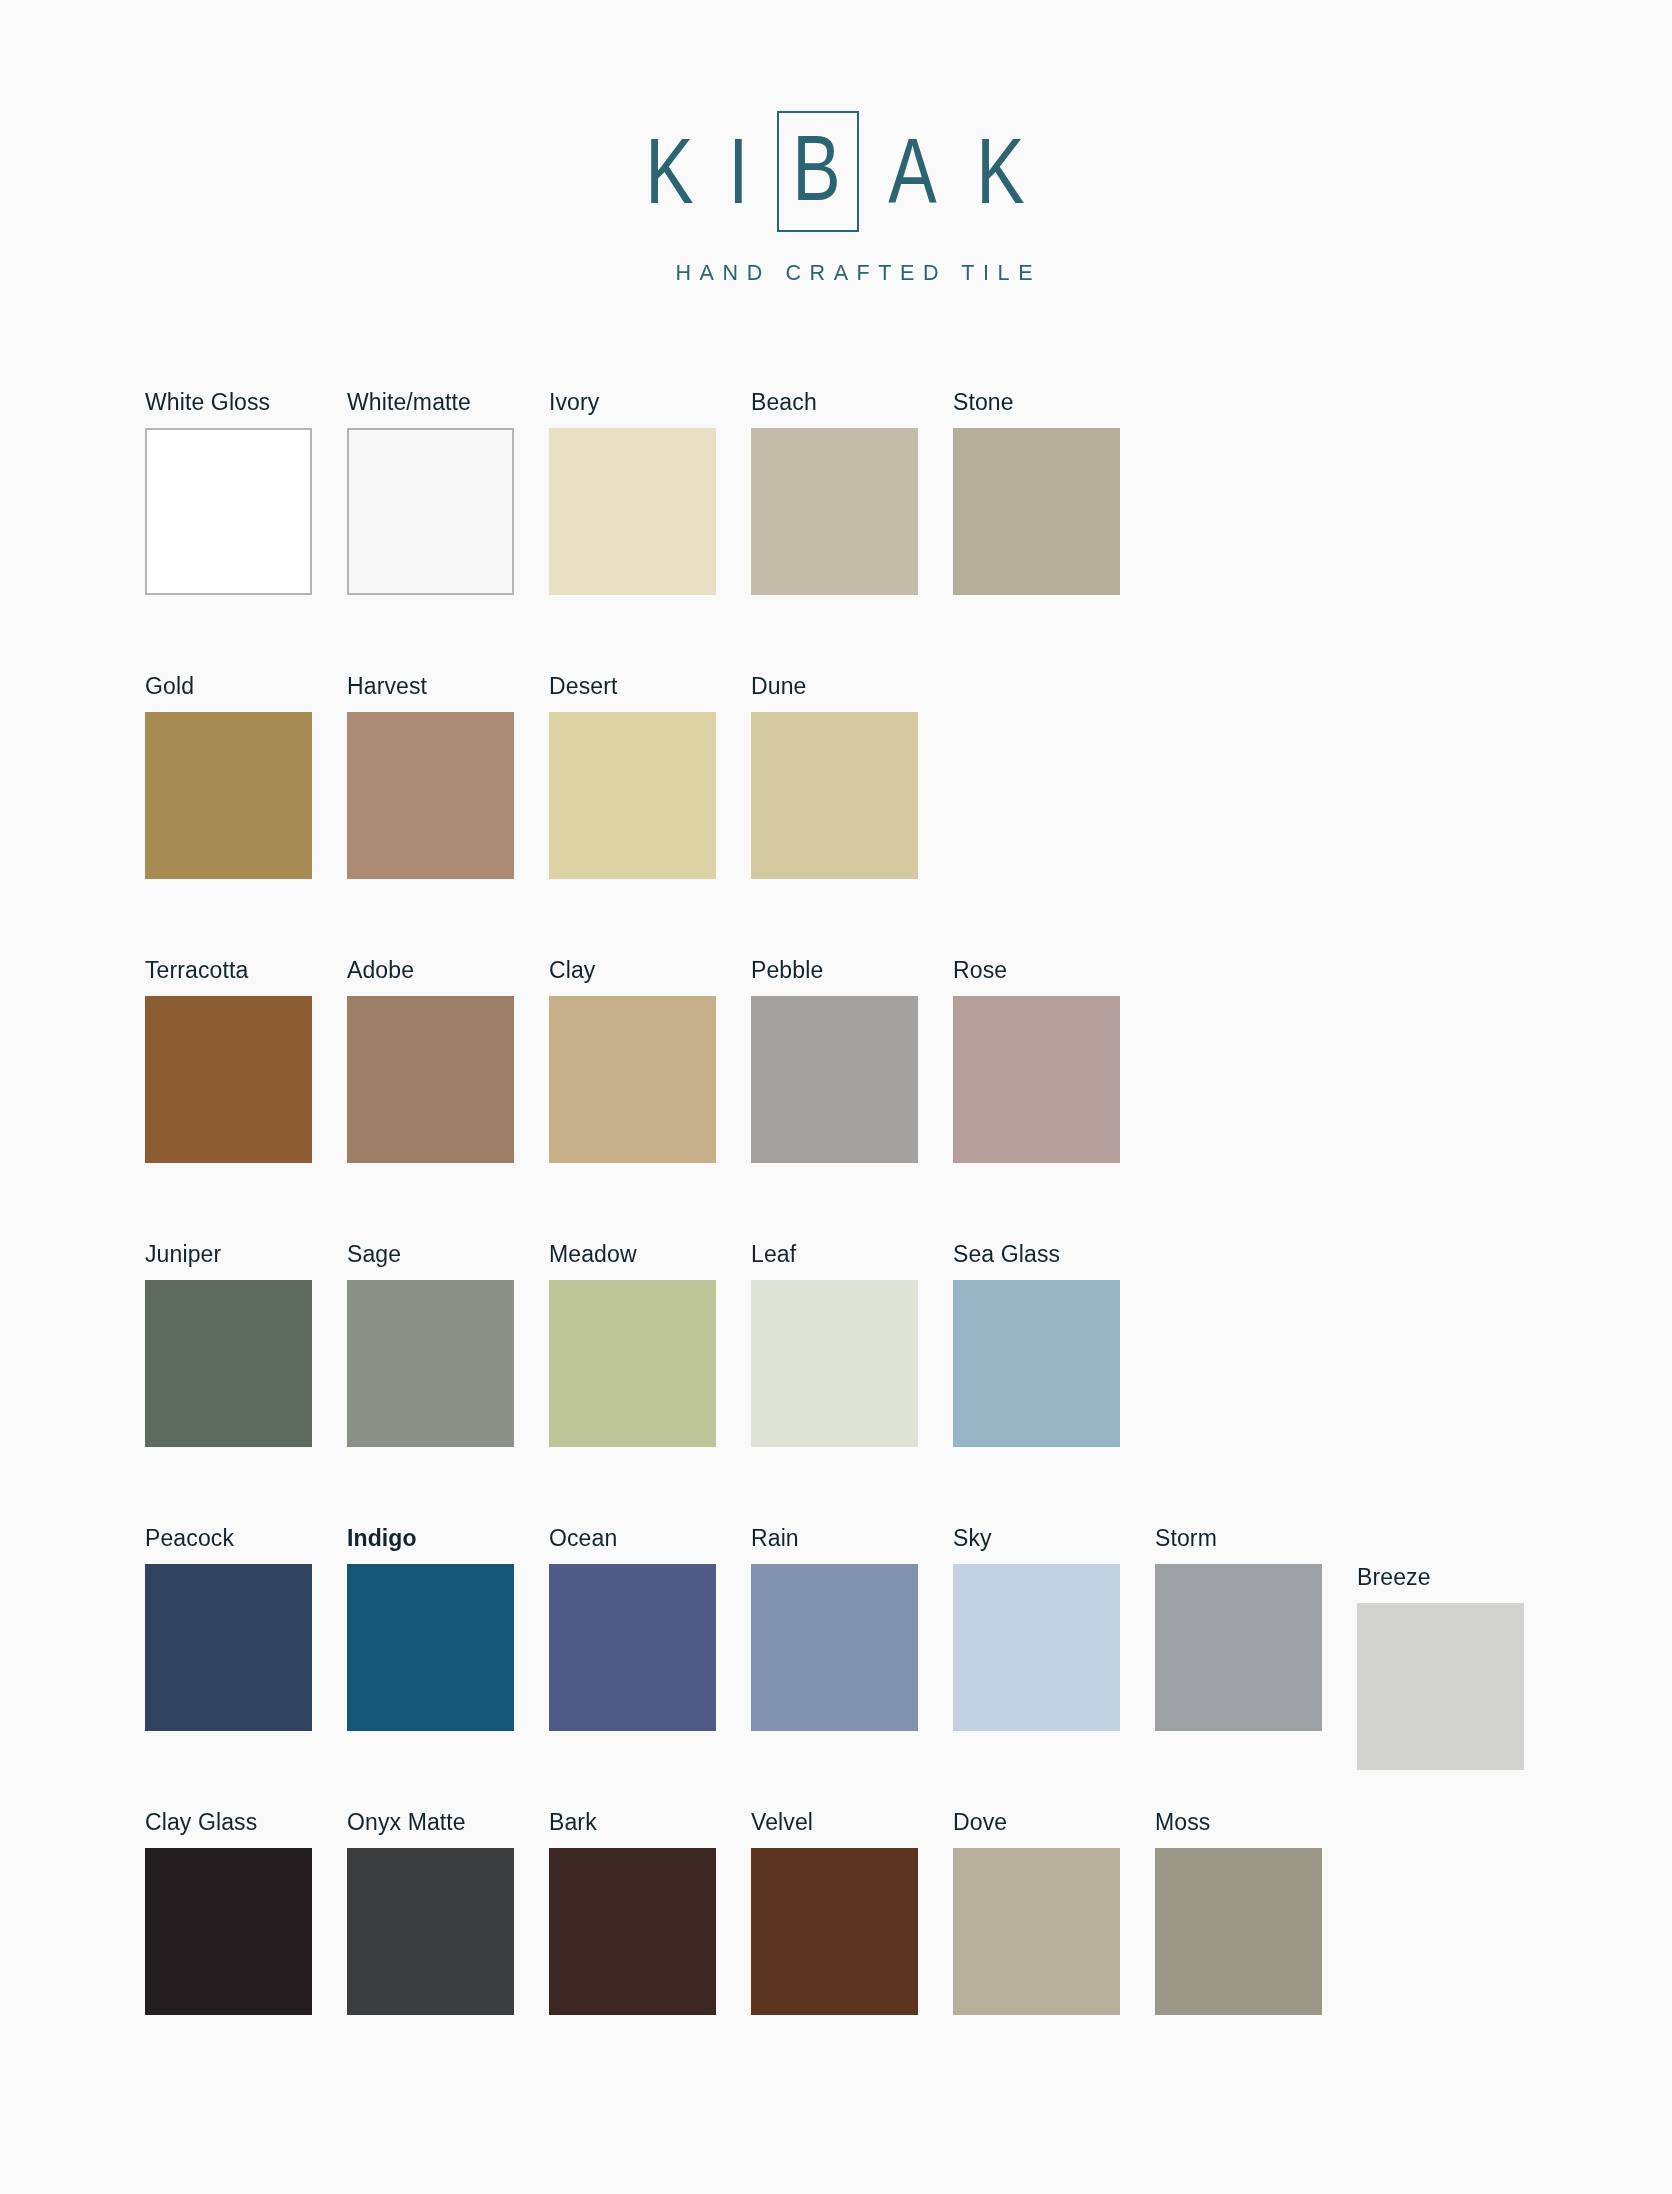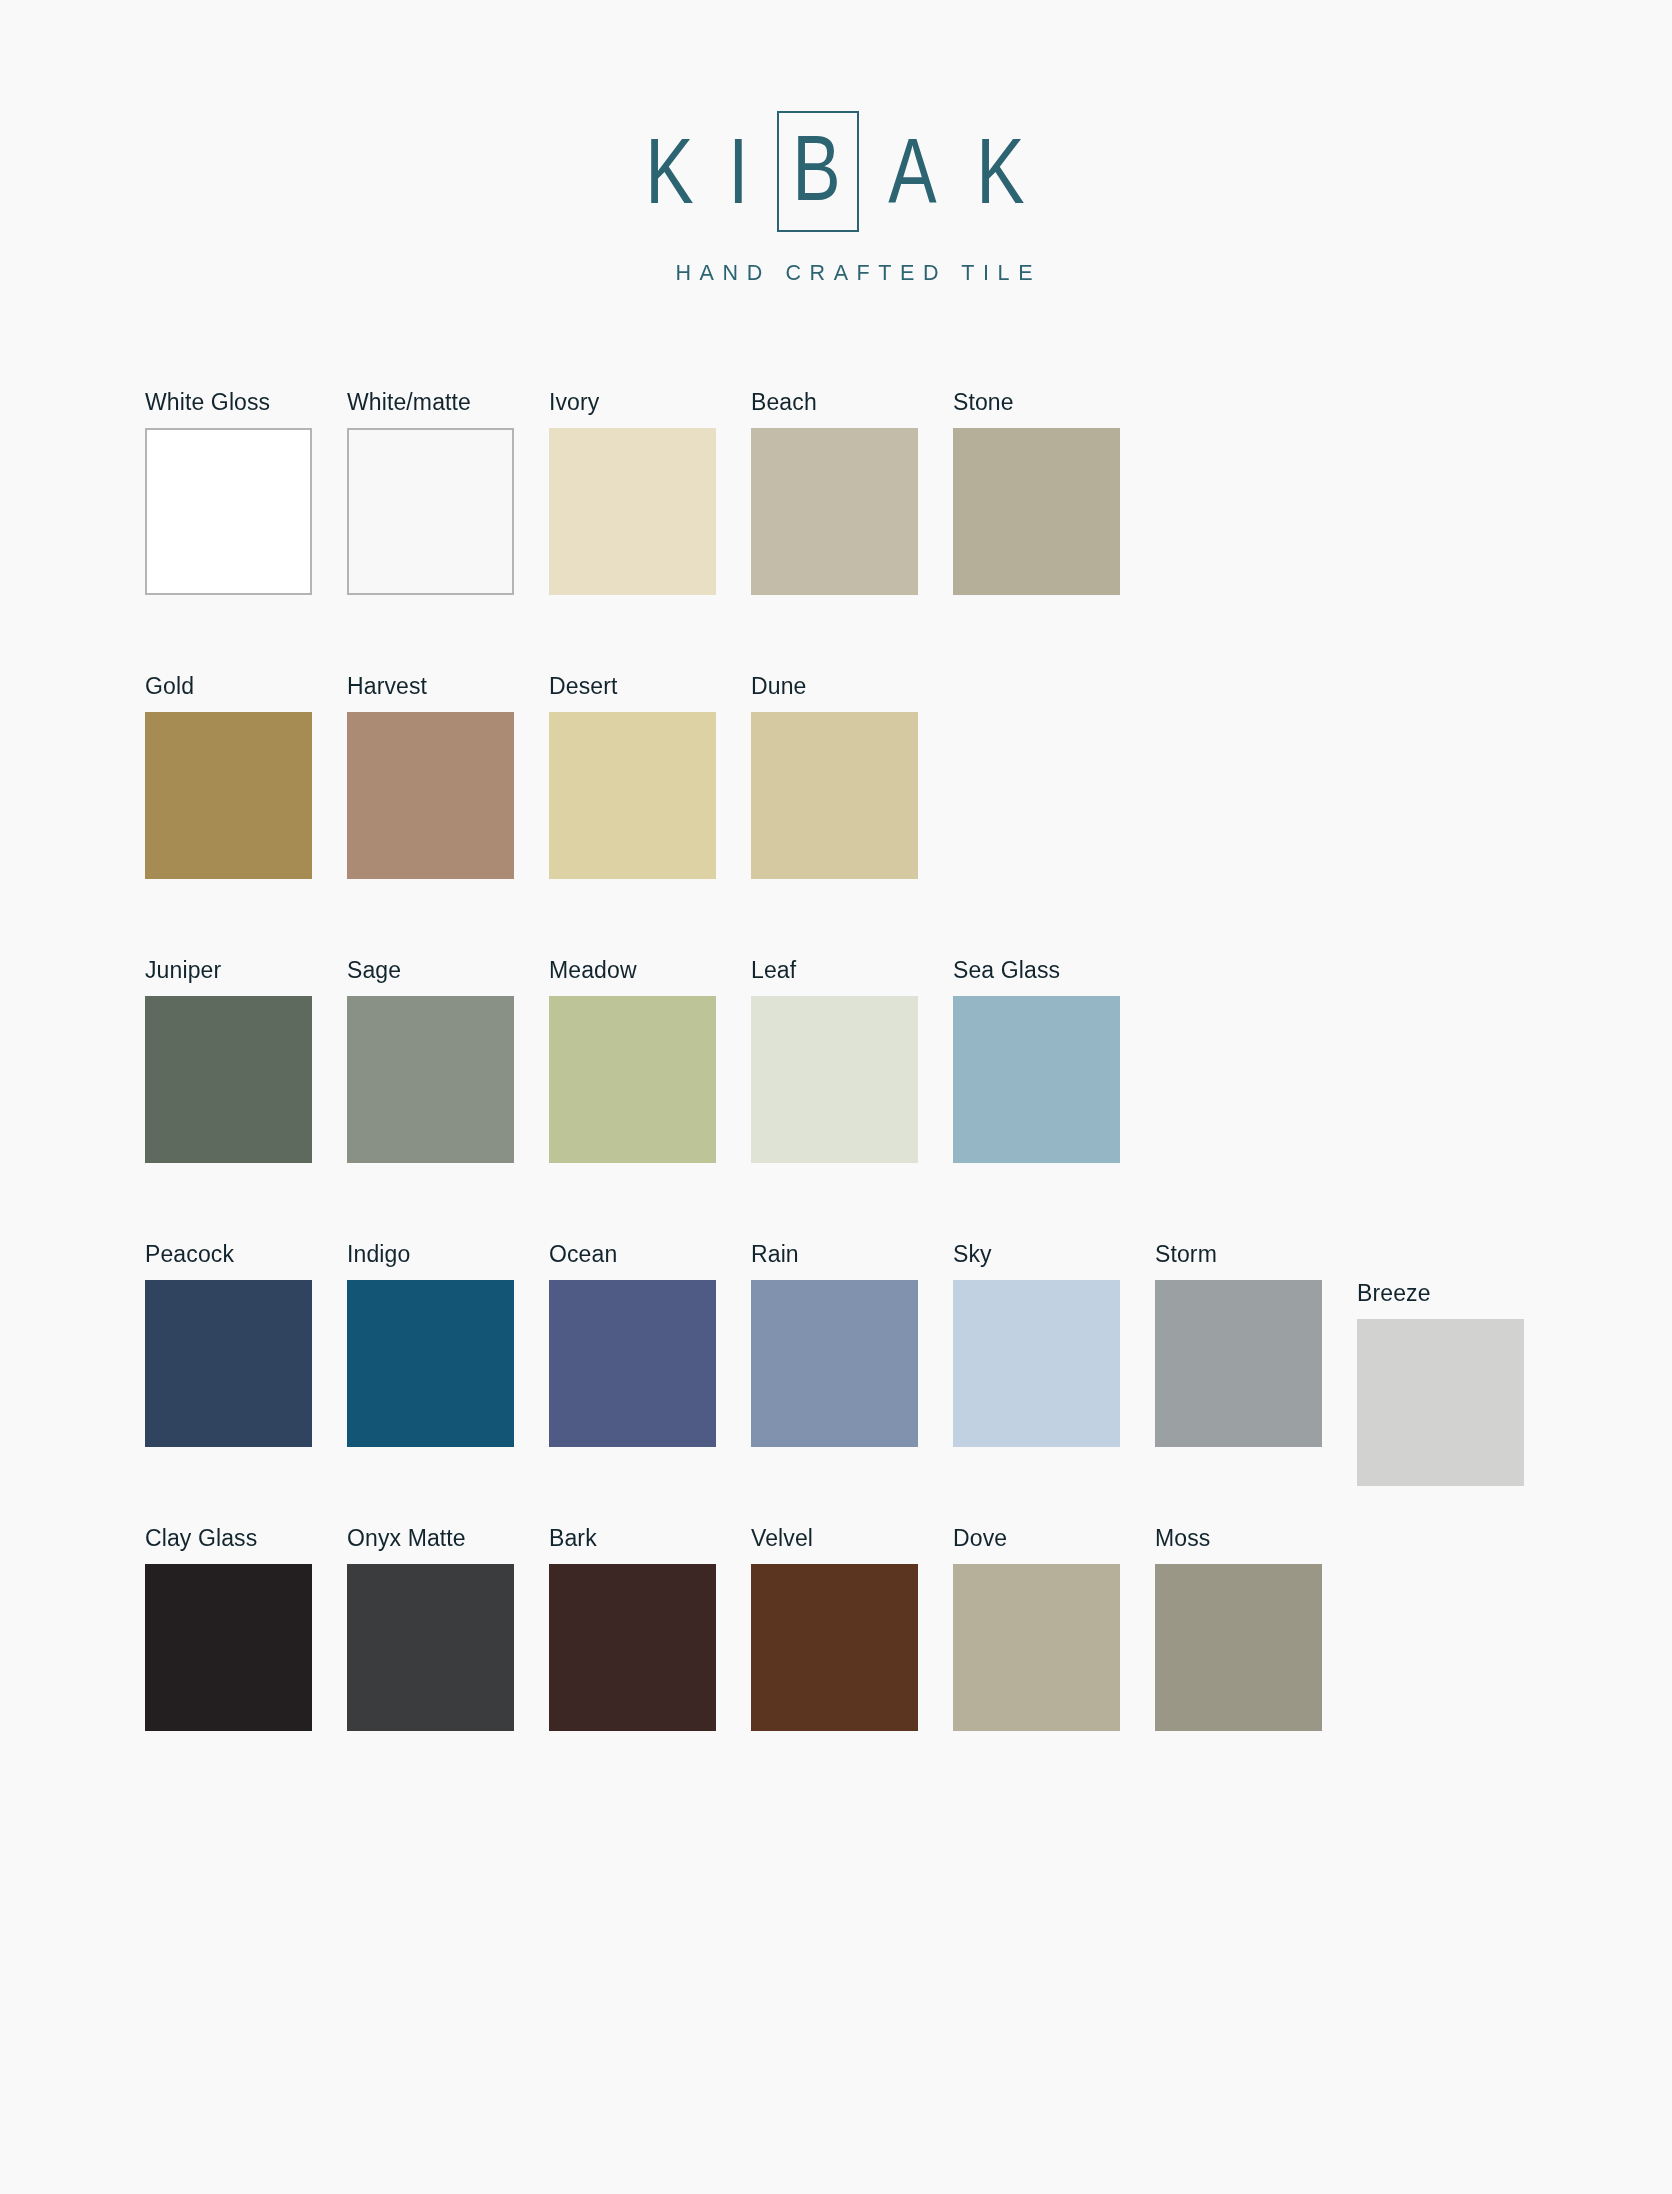--- a/index.html
+++ b/index.html
@@ -161,20 +161,42 @@
           <div class="swatch-label" style="color: rgb(18, 37, 46);">Desert</div>
           <div class="swatch-chip" style="background: rgb(221, 210, 164);"></div>
         </div>
         <div class="swatch-cell">
           <div class="swatch-label" style="color: rgb(18, 37, 46);">Dune</div>
           <div class="swatch-chip" style="background: rgb(213, 201, 162);"></div>
         </div>
       </div>
       <div class="swatch-row">
         <div class="swatch-cell">
+          <div class="swatch-label" style="color: rgb(18, 37, 46);">Terracotta</div>
+          <div class="swatch-chip" style="background: rgb(140, 92, 51);"></div>
+        </div>
+        <div class="swatch-cell">
+          <div class="swatch-label" style="color: rgb(18, 37, 46);">Adobe</div>
+          <div class="swatch-chip" style="background: rgb(154, 127, 101);"></div>
+        </div>
+        <div class="swatch-cell">
+          <div class="swatch-label" style="color: rgb(18, 37, 46);">Clay</div>
+          <div class="swatch-chip" style="background: rgb(197, 176, 138);"></div>
+        </div>
+        <div class="swatch-cell">
+          <div class="swatch-label" style="color: rgb(18, 37, 46);">Pebble</div>
+          <div class="swatch-chip" style="background: rgb(164, 162, 160);"></div>
+        </div>
+        <div class="swatch-cell">
+          <div class="swatch-label" style="color: rgb(18, 37, 46);">Rose</div>
+          <div class="swatch-chip" style="background: rgb(180, 159, 155);"></div>
+        </div>
+      </div>
+      <div class="swatch-row">
+        <div class="swatch-cell">
           <div class="swatch-label" style="color: rgb(18, 37, 46);">Juniper</div>
           <div class="swatch-chip" style="background: rgb(94, 106, 94);"></div>
         </div>
         <div class="swatch-cell">
           <div class="swatch-label" style="color: rgb(18, 37, 46);">Sage</div>
           <div class="swatch-chip" style="background: rgb(137, 144, 133);"></div>
         </div>
         <div class="swatch-cell">
           <div class="swatch-label" style="color: rgb(18, 37, 46);">Meadow</div>
           <div class="swatch-chip" style="background: rgb(188, 196, 152);"></div>
@@ -187,21 +209,21 @@
           <div class="swatch-label" style="color: rgb(18, 37, 46);">Sea Glass</div>
           <div class="swatch-chip" style="background: rgb(149, 183, 197);"></div>
         </div>
       </div>
       <div class="swatch-row">
         <div class="swatch-cell">
           <div class="swatch-label" style="color: rgb(18, 37, 46);">Peacock</div>
           <div class="swatch-chip" style="background: rgb(49, 68, 95);"></div>
         </div>
         <div class="swatch-cell">
-          <div class="swatch-label" style="color: rgb(18, 37, 46);">Indigo</div>
+          <div class="swatch-label" style="color: rgb(18, 37, 46); font-weight: bold;">Indigo</div>
           <div class="swatch-chip" style="background: rgb(18, 85, 116);"></div>
         </div>
         <div class="swatch-cell">
           <div class="swatch-label" style="color: rgb(18, 37, 46);">Ocean</div>
           <div class="swatch-chip" style="background: rgb(80, 91, 133);"></div>
         </div>
         <div class="swatch-cell">
           <div class="swatch-label" style="color: rgb(18, 37, 46);">Rain</div>
           <div class="swatch-chip" style="background: rgb(129, 146, 174);"></div>
         </div>

